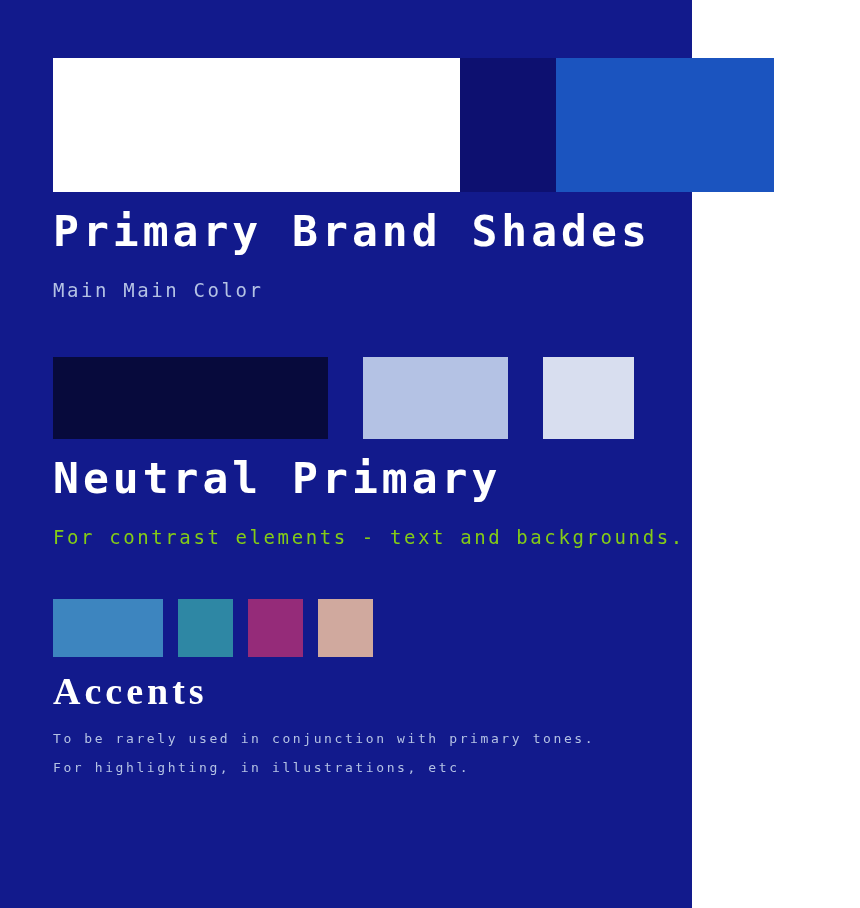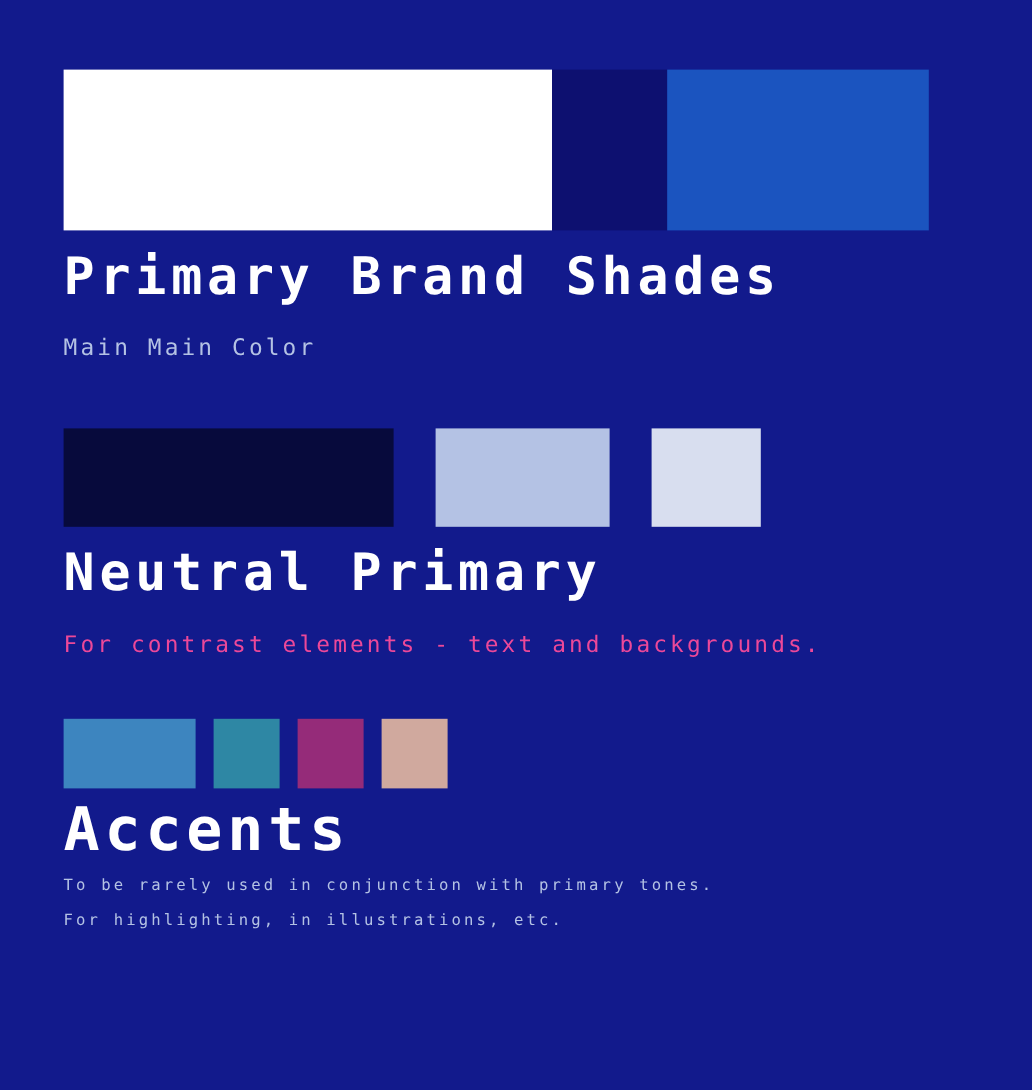--- a/index.html
+++ b/index.html
@@ -7,21 +7,21 @@
     padding: 0;
   }
   body {
     width: 860px;
     height: 908px;
     overflow: hidden;
     font-family: "DejaVu Sans Mono", "Liberation Mono", monospace;
     -webkit-font-smoothing: antialiased;
   }
   #palette-page {
-    width: 860px;
+    width: 692px;
     height: 908px;
     box-sizing: border-box;
     padding: 58px 0 0 53px;
     background: #121a8c;
     position: relative;
   }
   .palette-section {
     margin: 0;
   }
   .swatch-row {
@@ -73,23 +73,24 @@
   #section-neutral .section-desc {
     font-size: 19px;
     line-height: 26px;
     padding-top: 22px;
   }
 
   
   #section-accents { padding-top: 49px; }
   #section-accents .swatch-row { gap: 15px; }
   #section-accents .section-heading {
-    font-size: 50px;
+    font-size: 38px;
     line-height: 42px;
     padding-top: 13px;
+    font-family: Liberation Serif, serif;
   }
   #section-accents .section-desc {
     font-size: 13px;
     line-height: 29px;
     padding-top: 12px;
   }
 </style>
 </head>
 <body>
 
@@ -105,21 +106,21 @@
     <p class="section-desc" style="color: rgb(180, 194, 228);">Main Main Color</p>
   </section>
 
   <section class="palette-section" id="section-neutral">
     <div class="swatch-row">
       <span class="swatch" style="background: rgb(7, 10, 60); width: 275px; height: 82px;"></span>
       <span class="swatch" style="background: rgb(180, 194, 228); width: 145px; height: 82px;"></span>
       <span class="swatch" style="background: rgb(216, 222, 239); width: 91px; height: 82px;"></span>
     </div>
     <h2 class="section-heading" style="color: rgb(255, 255, 255);">Neutral Primary</h2>
-    <p class="section-desc" style="color: #ec4899;">For contrast elements - text and backgrounds.</p>
+    <p class="section-desc" style="color: #84cc16;">For contrast elements - text and backgrounds.</p>
   </section>
 
   <section class="palette-section" id="section-accents">
     <div class="swatch-row">
       <span class="swatch" style="background: rgb(61, 133, 191); width: 110px; height: 58px;"></span>
       <span class="swatch" style="background: rgb(46, 135, 164); width: 55px; height: 58px;"></span>
       <span class="swatch" style="background: rgb(149, 43, 121); width: 55px; height: 58px;"></span>
       <span class="swatch" style="background: rgb(208, 169, 158); width: 55px; height: 58px;"></span>
     </div>
     <h2 class="section-heading" style="color: rgb(255, 255, 255);">Accents</h2>

